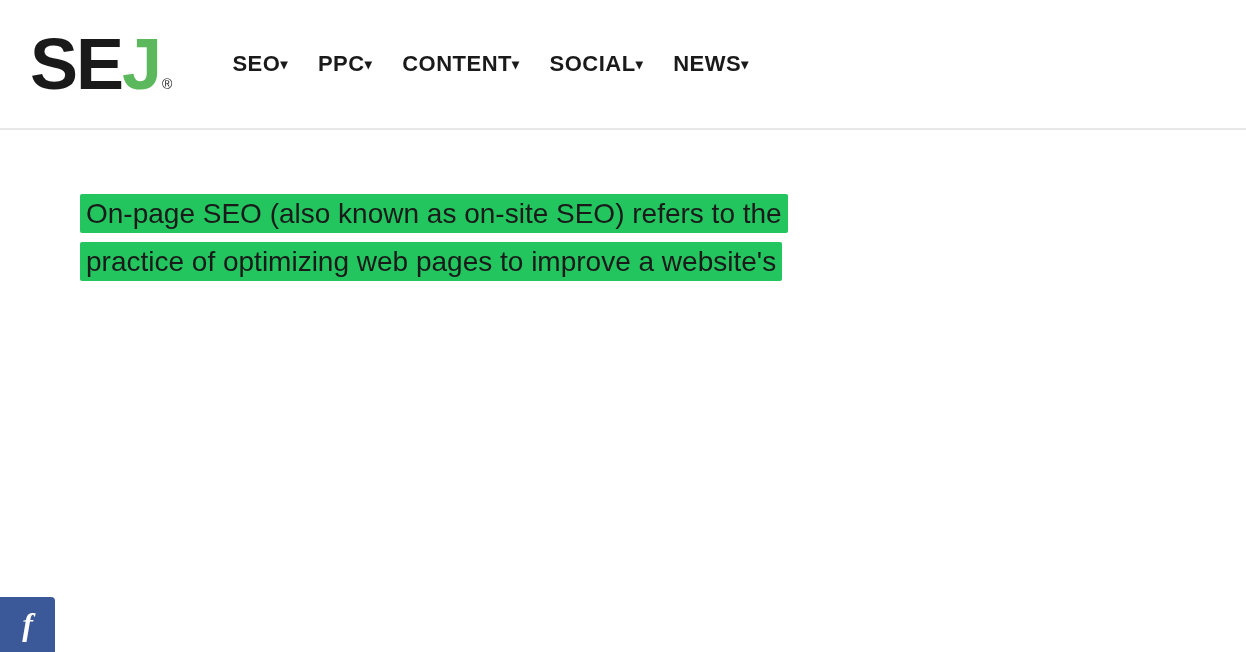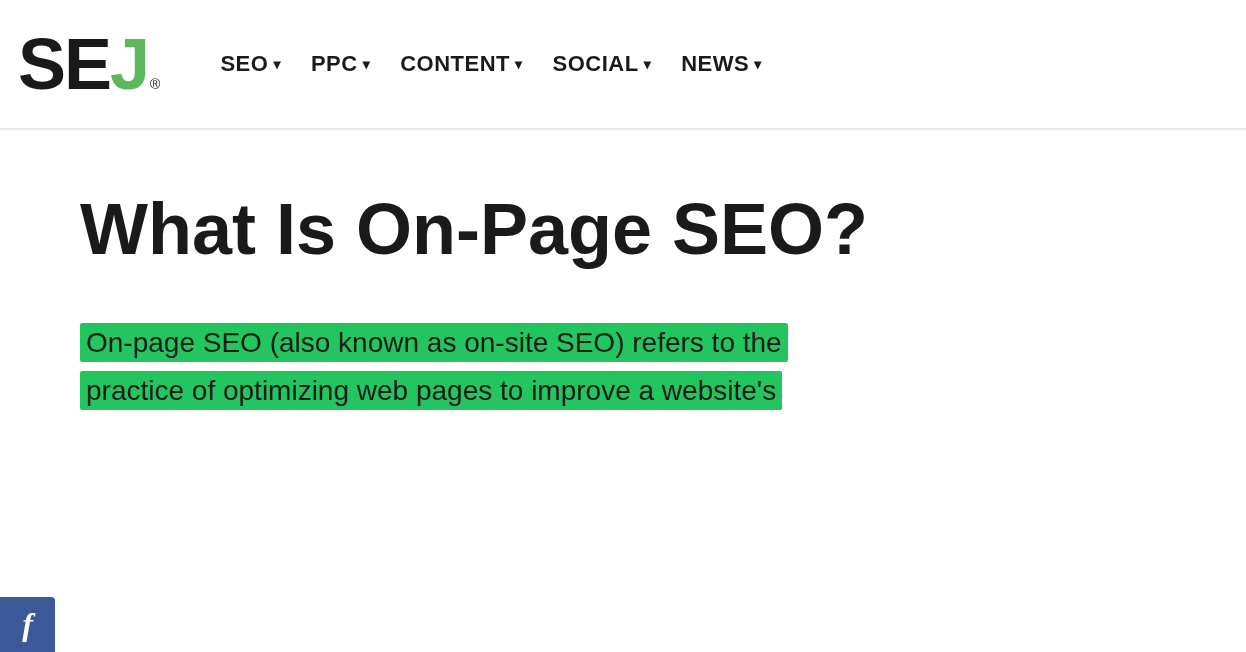--- a/index.html
+++ b/index.html
@@ -13,21 +13,21 @@
       background: #ffffff;
       width: 1246px;
       min-height: 652px;
       overflow-x: hidden;
     }
 
     
     .header {
       display: flex;
       align-items: center;
-      padding: 0 18px;
+      padding: 0 30px;
       height: 130px;
       border-bottom: 2px solid #e8e8e8;
       background: #ffffff;
     }
 
     .logo-container {
       display: flex;
       align-items: center;
       margin-right: 50px;
       flex-shrink: 0;
@@ -62,21 +62,20 @@
 
     nav {
       display: flex;
       align-items: center;
       gap: 10px;
     }
 
     .nav-item {
       display: flex;
       align-items: center;
-      gap: 5px;
       font-size: 22px;
       font-weight: 700;
       color: #1a1a1a;
       cursor: pointer;
       padding: 5px 10px;
       white-space: nowrap;
       font-family: 'Arial', sans-serif;
       text-transform: uppercase;
       letter-spacing: 0.5px;
     }
@@ -174,21 +173,20 @@
       <span class="nav-chevron">▾</span>
     </div>
     <div class="nav-item">
       <span>NEWS</span>
       <span class="nav-chevron">▾</span>
     </div>
   </nav>
 </header>
 
 <main class="main-content">
-  <h1 class="page-title">What Is On-Page SEO?</h1>
 
   <div class="description-block">
     <p class="description-text">
       <span class="highlight">On-page SEO (also known as on-site SEO) refers to the</span>
       <br>
       <span class="highlight">practice of optimizing web pages to improve a website's</span>
       <br>
     </p>
   </div>
 </main>

